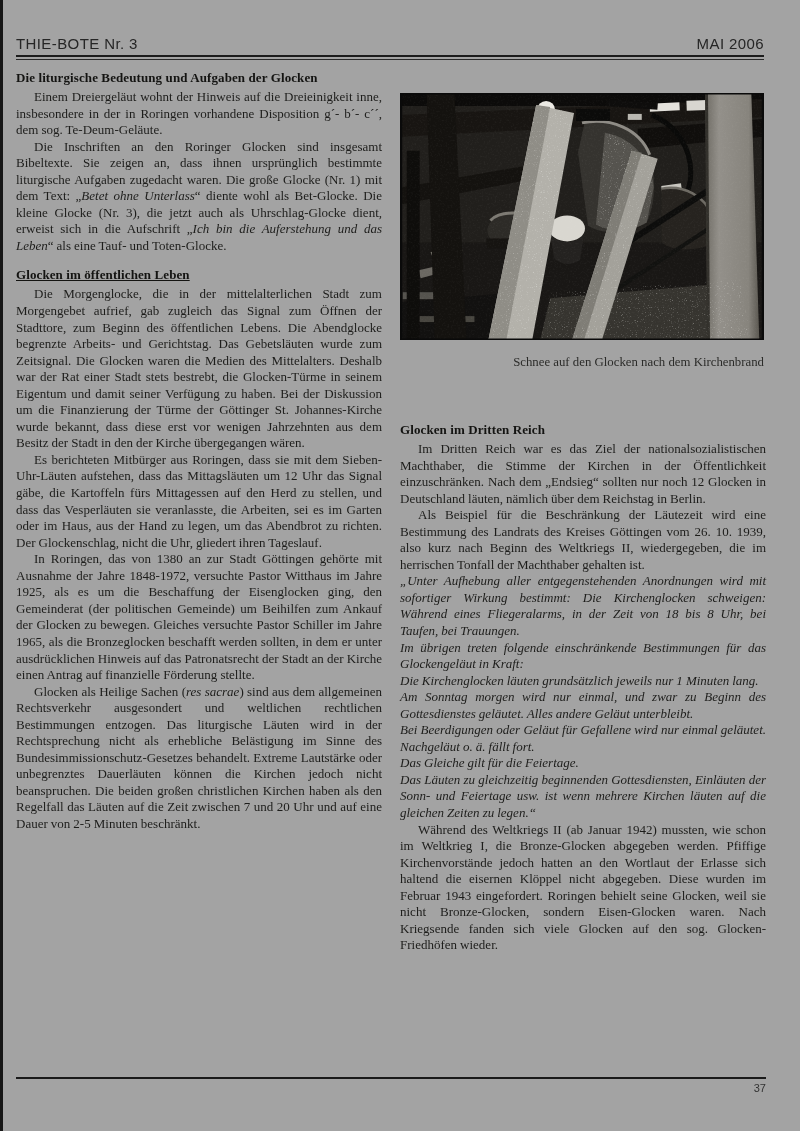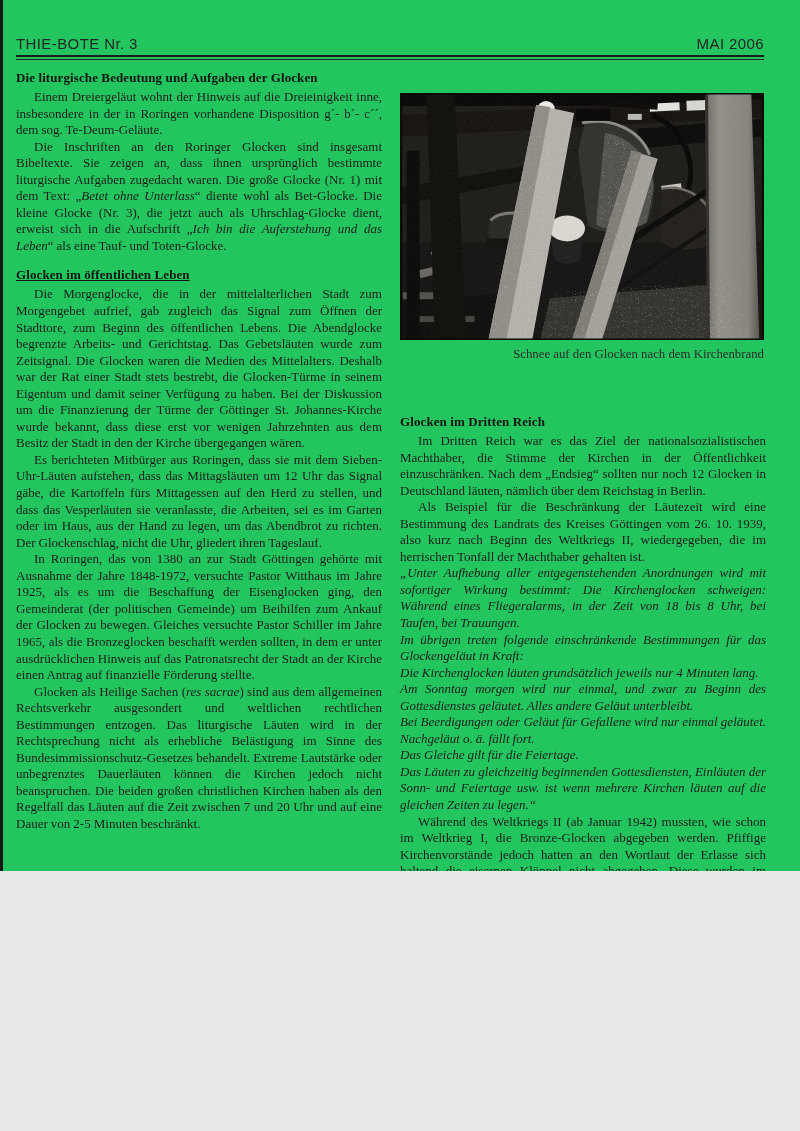--- a/index.html
+++ b/index.html
@@ -1,21 +1,21 @@
 <!DOCTYPE html>
 <html lang="de"><head>
 <meta charset="utf-8">
 <style>
   html, body { margin: 0; padding: 0; background: #e8e8e6; }
   .page {
     position: relative;
     width: 800px;
-    height: 871px;
+    height: 1131px;
     margin: 0 auto;
-    background: #22c55e;
+    background: #a3a3a3;
     overflow: hidden;
     font-family: "Liberation Serif", serif;
     color: #1d1d1b;
   }
   .scan-edge {
     position: absolute; left: 0; top: 0;
     width: 2.5px; height: 100%;
     background: #161616;
   }
   
@@ -42,21 +42,21 @@
     font-size: 13px; line-height: 16.55px; margin: 0;
     word-spacing: -0.2px;
   }
   .col p.indent { text-indent: 18px; }
   .em { font-style: italic; }
   .quote p { font-style: italic; text-indent: 0; }
   
   .photo { margin: 0 0 52px 0; }
   .photo svg { display: block; background: #1c1a18; }
   .photo figcaption {
-    margin-top: 7px;
+    margin-top: 15px;
     font-size: 12.8px; color: #2c2c2a;
     text-align: right; padding-right: 2px;
   }
   .col-right h2.after-photo { margin-bottom: 3px; }
   
   .footer-rule {
     position: absolute; left: 16px; top: 1077px;
     width: 750px; height: 2.3px; background: #1a1a1a;
   }
   .page-number {
@@ -185,21 +185,21 @@
       <figcaption>Schnee auf den Glocken nach dem Kirchenbrand</figcaption>
     </figure>
 
     <h2 class="after-photo">Glocken im Dritten Reich</h2>
     <p class="indent">Im Dritten Reich war es das Ziel der nationalsozialistischen Machthaber, die Stimme der Kirchen in der Öffentlichkeit einzuschränken. Nach dem „Endsieg“ sollten nur noch 12 Glocken in Deutschland läuten, nämlich über dem Reichstag in Berlin.</p>
     <p class="indent">Als Beispiel für die Beschränkung der Läutezeit wird eine Bestimmung des Landrats des Kreises Göttingen vom 26. 10. 1939, also kurz nach Beginn des Weltkriegs II, wiedergegeben, die im herrischen Tonfall der Machthaber gehalten ist.</p>
 
     <div class="quote">
       <p>„Unter Aufhebung aller entgegenstehenden Anordnungen wird mit sofortiger Wirkung bestimmt: Die Kirchenglocken schweigen: Während eines Fliegeralarms, in der Zeit von 18 bis 8 Uhr, bei Taufen, bei Trauungen.</p>
       <p>Im übrigen treten folgende einschränkende Bestimmungen für das Glockengeläut in Kraft:</p>
-      <p>Die Kirchenglocken läuten grundsätzlich jeweils nur 4 Minuten lang.</p>
+      <p>Die Kirchenglocken läuten grundsätzlich jeweils nur 1 Minuten lang.</p>
       <p>Am Sonntag morgen wird nur einmal, und zwar zu Beginn des Gottesdienstes geläutet. Alles andere Geläut unterbleibt.</p>
       <p>Bei Beerdigungen oder Geläut für Gefallene wird nur einmal geläutet. Nachgeläut o. ä. fällt fort.</p>
       <p>Das Gleiche gilt für die Feiertage.</p>
       <p>Das Läuten zu gleichzeitig beginnenden Gottesdiensten, Einläuten der Sonn- und Feiertage usw. ist wenn mehrere Kirchen läuten auf die gleichen Zeiten zu legen.“</p>
     </div>
 
     <p class="indent">Während des Weltkriegs II (ab Januar 1942) mussten, wie schon im Weltkrieg I, die Bronze-Glocken abgegeben werden. Pfiffige Kirchenvorstände jedoch hatten an den Wortlaut der Erlasse sich haltend die eisernen Klöppel nicht abgegeben. Diese wurden im Februar 1943 eingefordert. Roringen behielt seine Glocken, weil sie nicht Bronze-Glocken, sondern Eisen-Glocken waren. Nach Kriegsende fanden sich viele Glocken auf den sog. Glocken-Friedhöfen wieder.</p>
   </section>
 
   <div class="footer-rule"></div>

